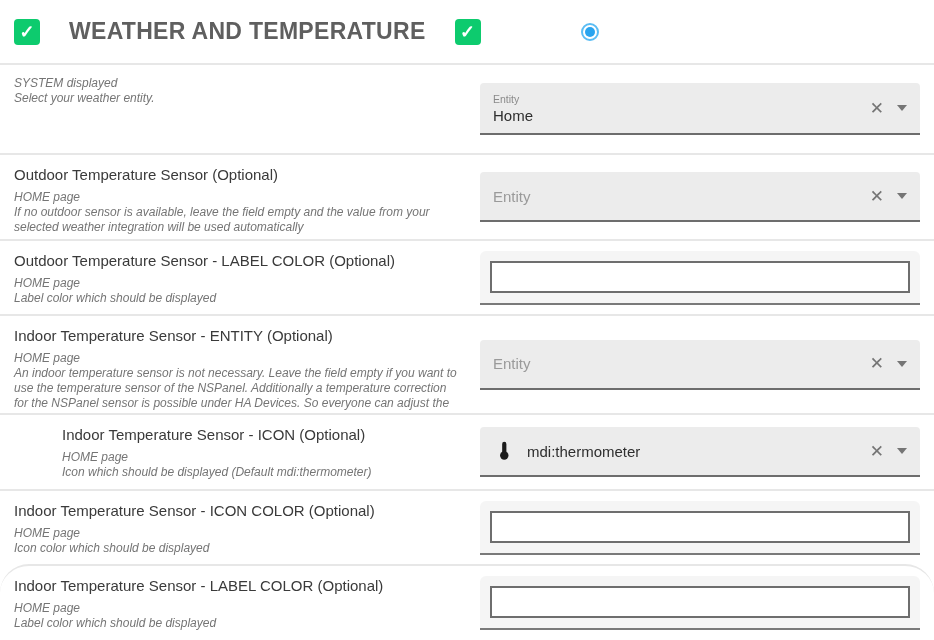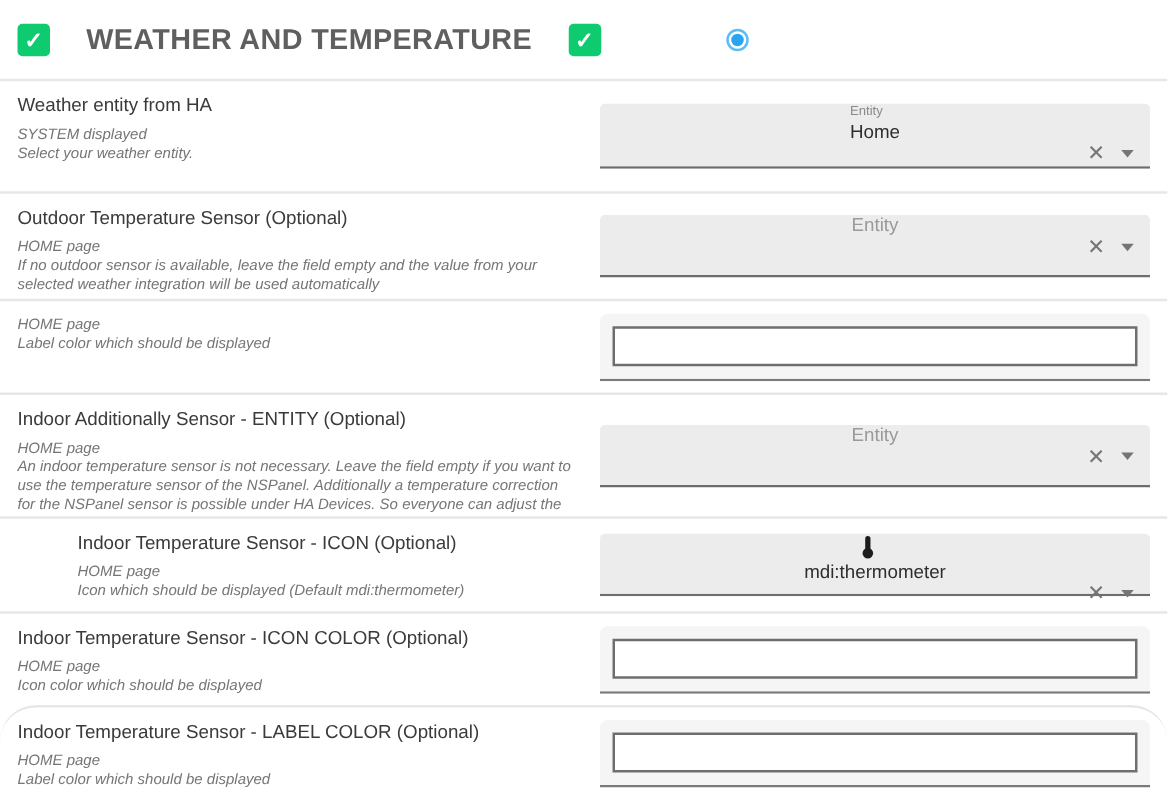--- a/index.html
+++ b/index.html
@@ -33,21 +33,21 @@
 
   .row-text{ padding:11px 0 0 14px; width:460px; }
   .row-title{ font-size:15px; color:#3a3a3a; margin-bottom:7px; }
   .row-sub, .row-desc{ font-style:italic; font-size:12px; color:#757575; line-height:1.25; }
 
   .field-col{ position:absolute; left:480px; width:440px; top:50%; transform:translateY(-50%); }
 
   
   .select{ background:var(--field-bg); border-radius:4px 4px 0 0;
     border-bottom:2px solid var(--field-border); height:50px;
-    display:flex; align-items:center; padding:0 13px; cursor:pointer;flex-direction:column; }
+    display:flex; align-items:center; padding:0 13px; cursor:pointer; }
   .select.tall{ height:52px; }
   .sel-main{ display:flex; flex-direction:column; justify-content:center; gap:2px; min-width:0; }
   .sel-label{ font-size:10.5px; color:#8a8a8a; }
   .sel-value{ font-size:15px; color:#2e2e2e; }
   .sel-placeholder{ font-size:15px; color:#9a9a9a; }
   .sel-icon{ width:22px; height:22px; margin-right:12px; flex:0 0 auto; }
   .sel-controls{ margin-left:auto; display:flex; align-items:center; gap:13px; }
   .clear-x{ font-size:17px; color:#757575; line-height:1; cursor:pointer; }
   .dd-arrow{ width:0; height:0; border-left:5px solid transparent; border-right:5px solid transparent;
     border-top:6px solid #757575; cursor:pointer; }
@@ -71,21 +71,20 @@
     <div class="checkbox cb2">
       <span>✓</span>
     </div>
     <div class="radio">
       <div class="dot"></div>
     </div>
   </div>
 
   <div class="row h88">
     <div class="row-text">
-      <div class="row-title">Weather entity from HA</div>
       <div class="row-sub">SYSTEM displayed</div>
       <div class="row-desc">Select your weather entity.</div>
     </div>
     <div class="field-col">
       <div class="select tall">
         <div class="sel-main">
           <span class="sel-label">Entity</span>
           <span class="sel-value">Home</span>
         </div>
         <div class="sel-controls">
@@ -108,33 +107,34 @@
         <div class="sel-controls">
           <span class="clear-x">✕</span>
           <span class="dd-arrow"></span>
         </div>
       </div>
     </div>
   </div>
 
   <div class="row h73a">
     <div class="row-text">
+      <div class="row-title">Outdoor Temperature Sensor - LABEL COLOR (Optional)</div>
       <div class="row-sub">HOME page</div>
       <div class="row-desc">Label color which should be displayed</div>
     </div>
     <div class="field-col">
       <div class="input-wrap">
         <input type="text" value="" style="">
       </div>
     </div>
   </div>
 
   <div class="row h97">
     <div class="row-text">
-      <div class="row-title">Indoor Additionally Sensor - ENTITY (Optional)</div>
+      <div class="row-title">Indoor Temperature Sensor - ENTITY (Optional)</div>
       <div class="row-sub">HOME page</div>
       <div class="row-desc">An indoor temperature sensor is not necessary. Leave the field empty if you want to use the temperature sensor of the NSPanel. Additionally a temperature correction for the NSPanel sensor is possible under HA Devices. So everyone can adjust the sensor exactly</div>
     </div>
     <div class="field-col">
       <div class="select">
         <span class="sel-placeholder">Entity</span>
         <div class="sel-controls">
           <span class="clear-x">✕</span>
           <span class="dd-arrow"></span>
         </div>

